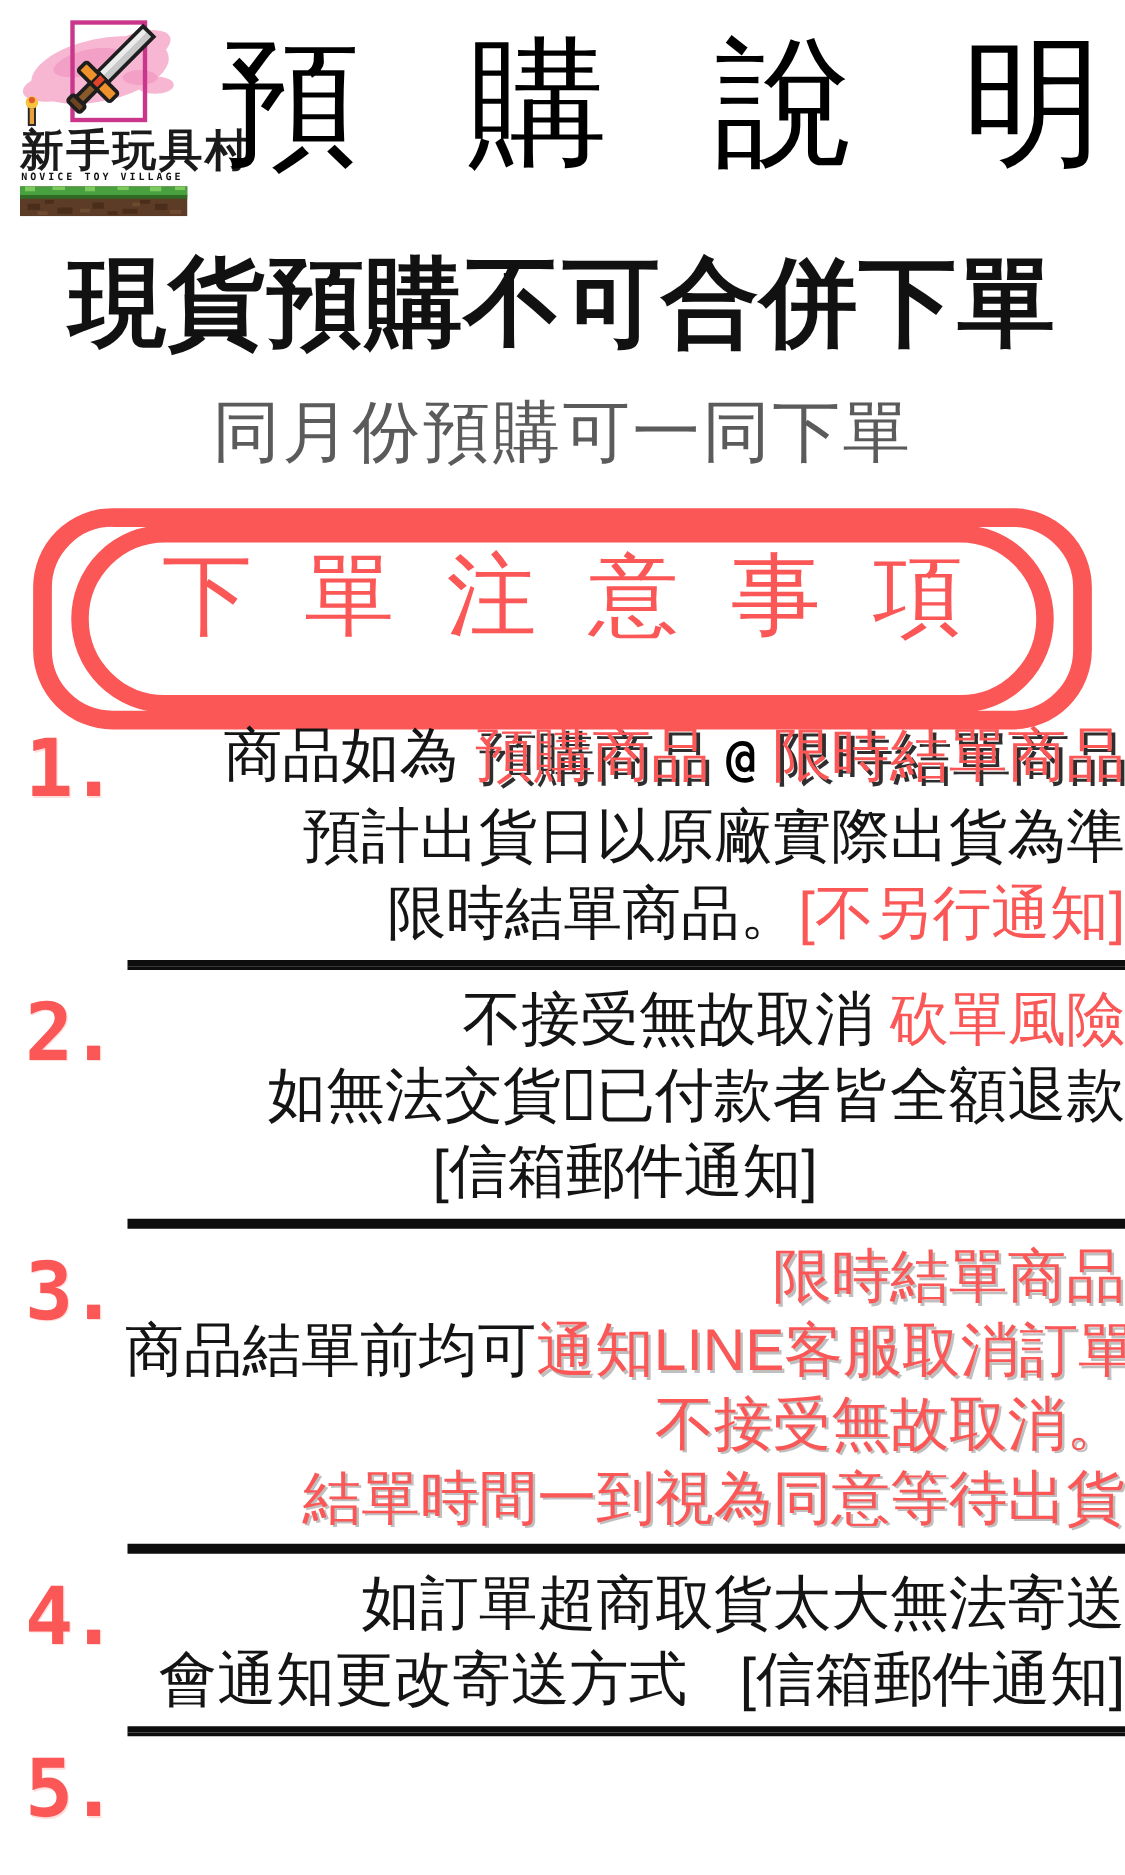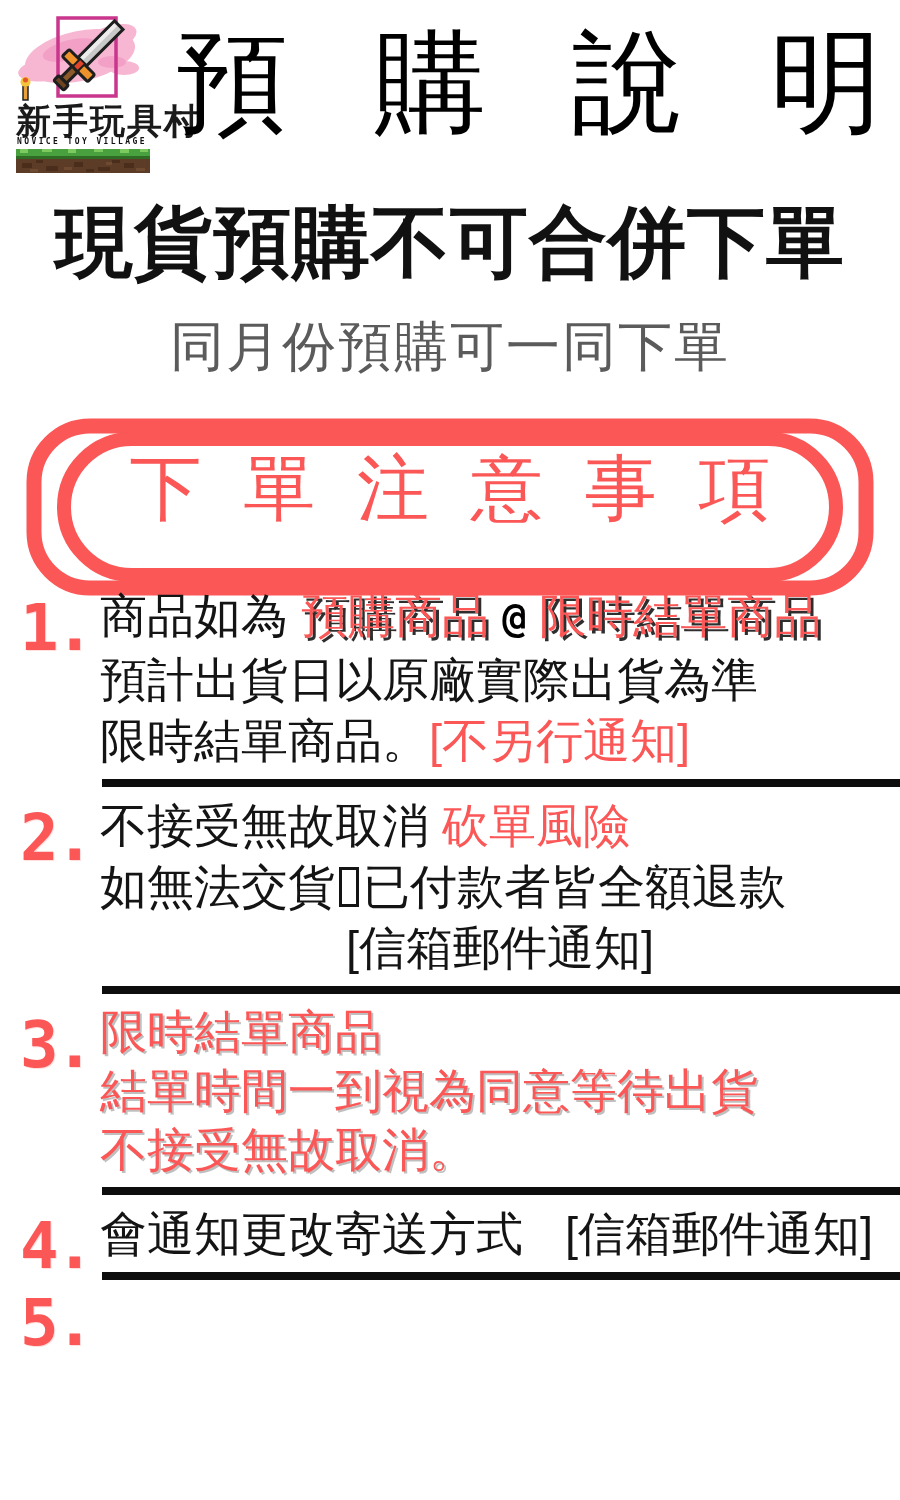--- a/index.html
+++ b/index.html
@@ -21,32 +21,32 @@
   .brand{font-size:35px;font-weight:600;letter-spacing:2px;color:#1a1a1a;line-height:30px;white-space:nowrap;}
   .brand-sub{font-family:"DejaVu Sans Mono",monospace;font-size:8px;font-weight:700;letter-spacing:2.4px;color:#111;line-height:10px;margin:1px 0 2px 1px;white-space:nowrap;}
   .page-title{position:absolute;left:176px;right:18px;top:24px;display:flex;justify-content:space-between;
     font-size:112px;line-height:118px;font-weight:500;color:#000;}
 
   
   .headline-1{margin-top:24px;text-align:center;font-size:78px;line-height:92px;font-weight:600;color:#111;letter-spacing:1px;}
   .headline-2{margin-top:12px;text-align:center;font-size:54px;line-height:92px;font-weight:400;color:var(--gray);letter-spacing:2px;}
 
   
-  .notice{position:relative;margin:26px 26px 0 26px;height:141px;}
+  .notice{position:relative;margin:14px 26px 0 26px;height:141px;}
   .notice svg{position:absolute;inset:0;}
   .notice-label{position:absolute;inset:0;display:flex;align-items:center;justify-content:center;
     font-size:72px;font-weight:500;color:var(--red);letter-spacing:.58em;padding-left:.58em;white-space:nowrap;}
 
   
   .items{margin-top:26px;}
   .item{position:relative;padding-left:100px;}
   .num{position:absolute;left:20px;top:8px;font-family:"DejaVu Sans Mono",monospace;
     font-weight:700;font-size:64px;line-height:70px;letter-spacing:-3px;color:var(--red);
     text-shadow:1px 1px 0 rgba(255,200,200,.6);}
-  .line{font-size:47px;line-height:61px;font-weight:500;color:var(--ink);white-space:nowrap;}
+  .line{font-size:47px;line-height:61px;font-weight:500;color:var(--ink);white-space:nowrap;text-align:right;}
   .item-3 .line{line-height:59px;}
   .red{color:var(--red);margin-top:48px;}
   .red-px{color:var(--red);text-shadow:3px 3px 0 rgba(0,0,0,.82);}
   .red-px-soft{color:var(--red);text-shadow:2px 2px 0 rgba(0,0,0,.25);}
   .at-glyph{font-family:"DejaVu Sans Mono",monospace;font-weight:700;font-size:40px;color:#000;}
   .tofu{display:inline-block;width:20px;height:40px;border:3px solid var(--ink);vertical-align:-4px;margin:0 4px;font-size:0;line-height:0;overflow:hidden;}
   .center-line{text-align:center;}
   .indent-right{margin-left:42px;}
   .arrow{font-size:26px;font-weight:700;vertical-align:7px;margin:0 2px;}
   .dash{letter-spacing:-3px;margin:0 4px 0 10px;}
@@ -163,28 +163,32 @@
       <span>如無法交貨</span><span class="tofu">□</span><span>已付款者皆全額退款</span>
     </div>
     <div class="line center-line">[信箱郵件通知]</div>
   </div>
 
   <div class="divider"></div>
 
   <div class="item item-3">
     <div class="num">3.</div>
     <div class="line red-px-soft">限時結單商品</div>
+    <div class="line">
+      <span>商品結單前均可</span><span class="red-px-soft">通知LINE客服取消訂單</span>
+    </div>
+    <div class="line red-px-soft">不接受無故取消。</div>
     <div class="line red-px-soft">結單時間一到視為同意等待出貨</div>
-    <div class="line red-px-soft">不接受無故取消。</div>
   </div>
 
   <div class="divider"></div>
 
   <div class="item item-4">
     <div class="num">4.</div>
+    <div class="line">如訂單超商取貨太大無法寄送</div>
     <div class="line">
       <span>會通知更改寄送方式</span><span class="indent-right">[信箱郵件通知]</span>
     </div>
   </div>
 
   <div class="divider"></div>
 
   <div class="item item-5">
     <div class="num">5.</div>
   </div>

